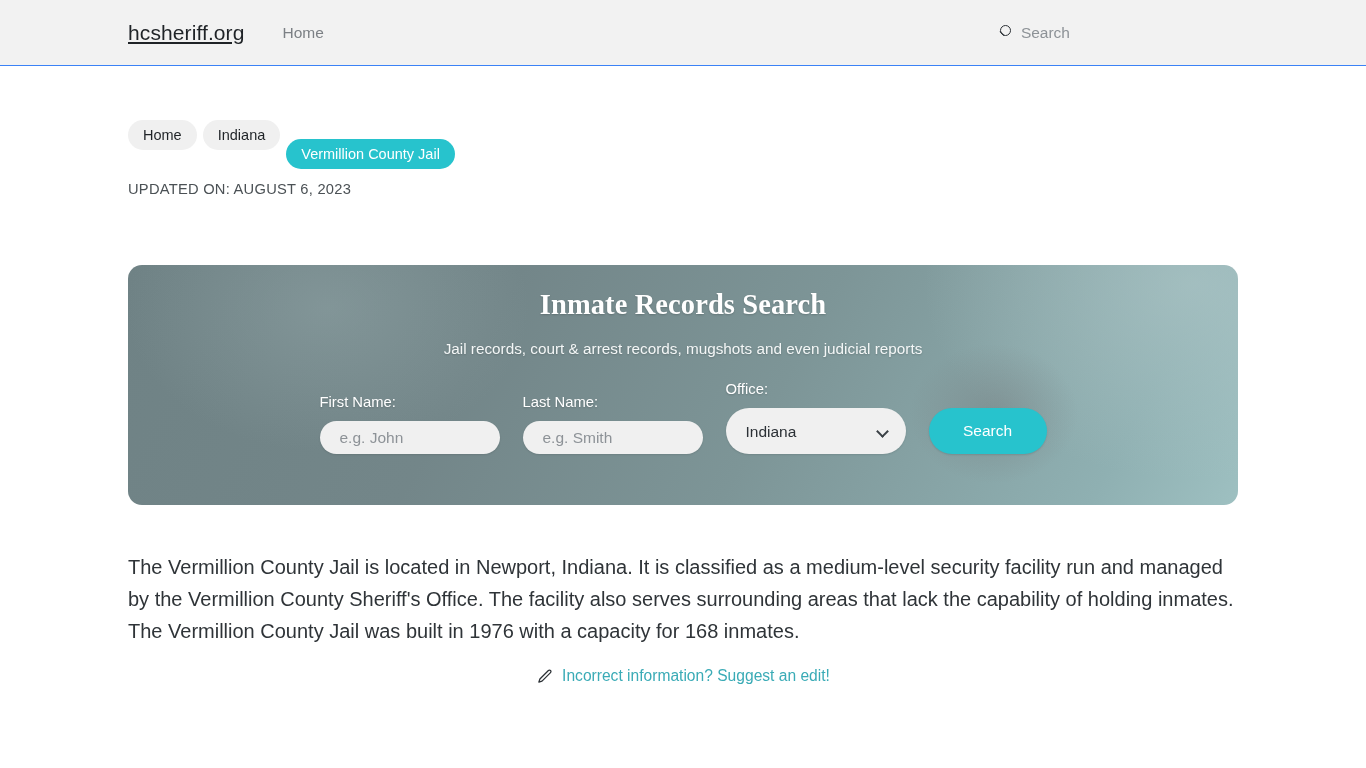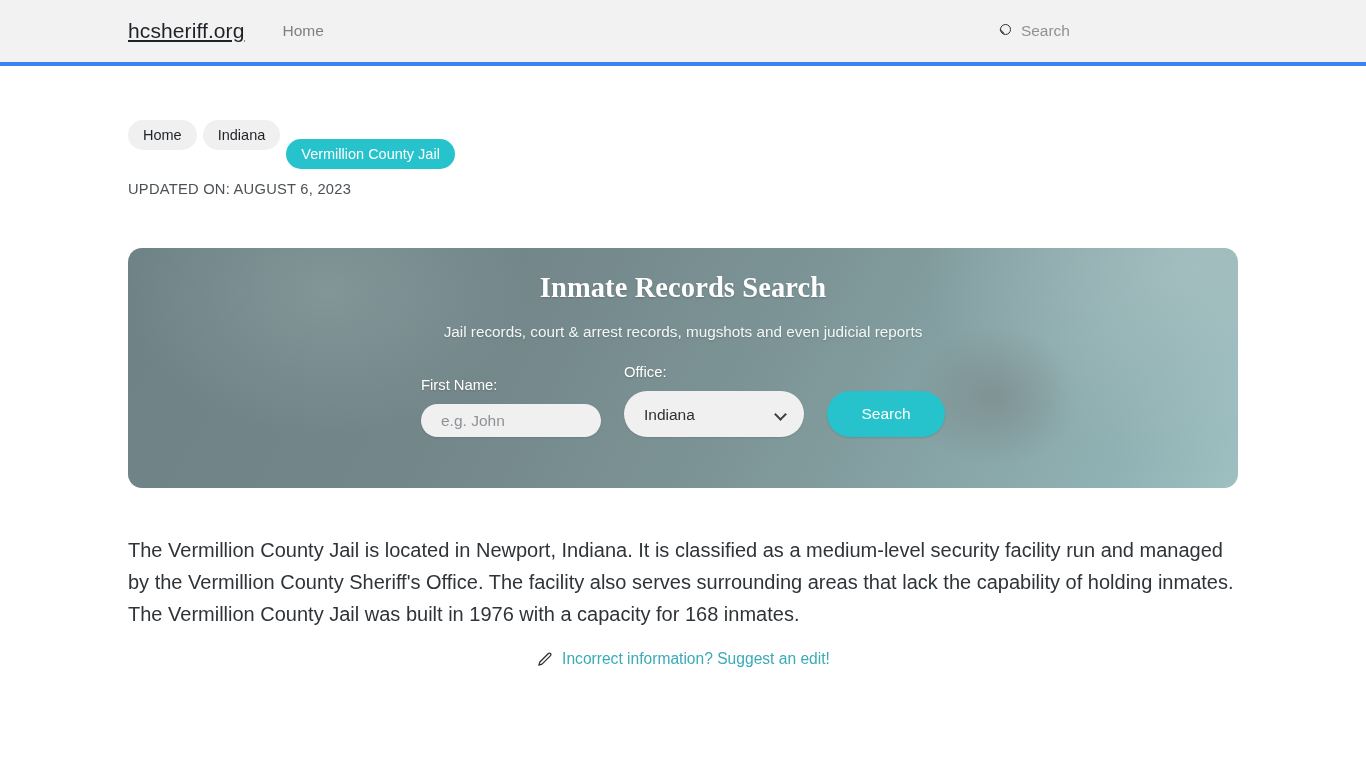--- a/index.html
+++ b/index.html
@@ -9,21 +9,21 @@
     background: #ffffff;
     font-family: "Liberation Sans", sans-serif;
     overflow: hidden;
   }
 
   
   .site-header {
     position: relative;
     height: 66px;
     background: #f2f2f2;
-    border-bottom: 4px solid #3b82f6;
+    border-bottom: 1px solid #3b82f6;
     display: flex;
     align-items: center;
   }
   .header-inner {
     width: 1366px;
     padding: 0 128px 0 128px;
     display: flex;
     align-items: center;
   }
   .brand {
@@ -123,21 +123,21 @@
   .updated {
     margin-top: 12px;
     font-size: 14.7px;
     letter-spacing: .25px;
     color: #4b5155;
   }
 
   
   .panel {
     position: relative;
-    margin-top: 51px;
+    margin-top: 68px;
     height: 240px;
     border-radius: 14px;
     overflow: hidden;
     background:
       radial-gradient(120px 100px at 78% 62%, rgba(120,130,132,.55), rgba(120,130,132,0) 70%),
       radial-gradient(280px 200px at 18% 18%, rgba(150,170,172,.45), rgba(150,170,172,0) 72%),
       radial-gradient(360px 260px at 96% 8%, rgba(176,200,201,.60), rgba(176,200,201,0) 75%),
       linear-gradient(118deg, #6f8285 0%, #738689 32%, #7d9597 58%, #8fb0b2 88%, #9ec0c1 100%);
   }
   .panel-inner {
@@ -287,20 +287,24 @@
     <div class="panel-inner">
       <div class="panel-title">Inmate Records Search</div>
       <div class="panel-sub">Jail records, court &amp; arrest records, mugshots and even judicial reports</div>
 
       <form class="form-row">
         <div class="field">
           <label class="field-label">First Name:</label>
           <input class="text-input" type="text" placeholder="e.g. John" style="">
         </div>
 
+        <div class="field">
+          <label class="field-label">Last Name:</label>
+          <input class="text-input" type="text" placeholder="e.g. Smith" style="">
+        </div>
 
         <div class="field">
           <label class="field-label">Office:</label>
           <div class="select-wrap">
             <select class="select-input">
               <option>Indiana</option>
             </select>
             <span class="chevron"></span>
           </div>
         </div>

